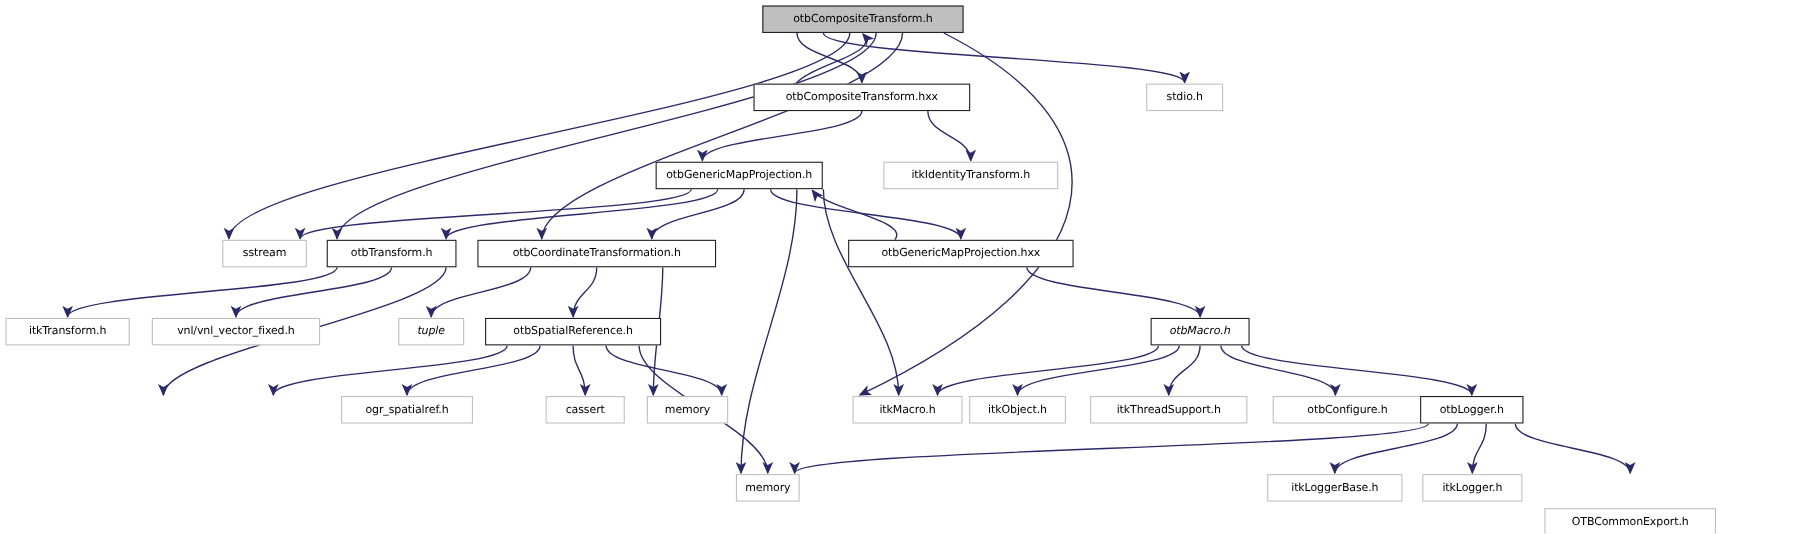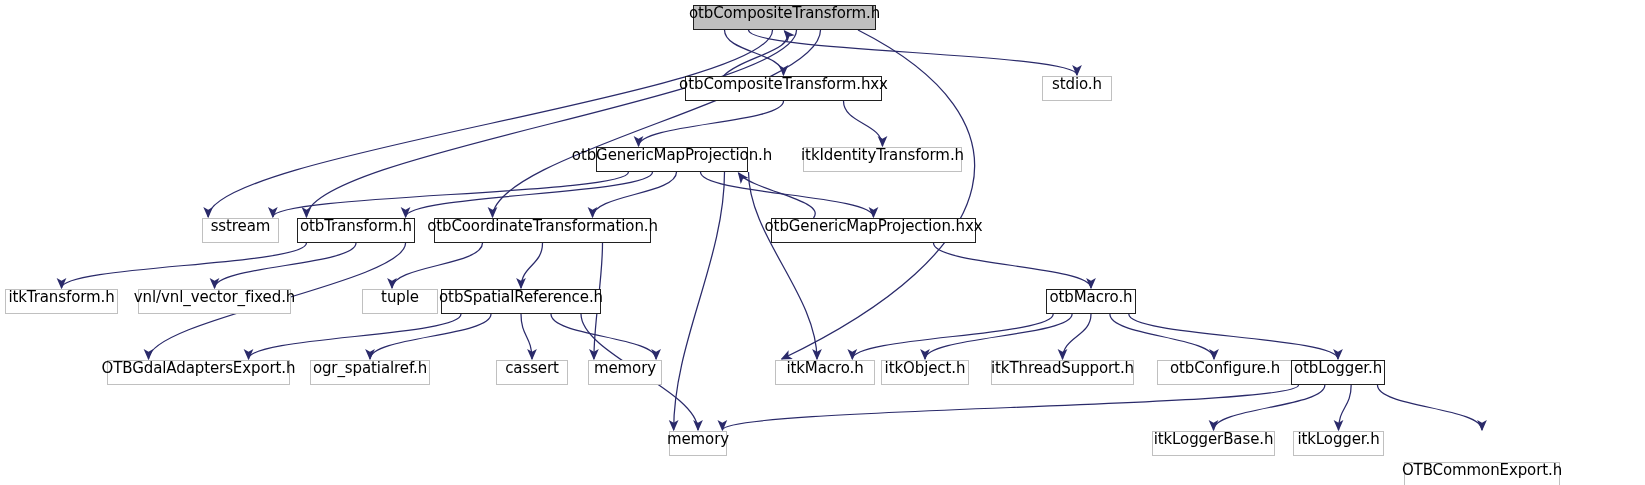--- a/index.html
+++ b/index.html
@@ -1,21 +1,21 @@
 <!DOCTYPE html>
 <html><head>
 <meta charset="utf-8">
 <style>
   html,body{margin:0;padding:0;background:#ffffff;}
   #canvas{position:relative;width:1645px;height:485px;background:#ffffff;
           font-family:"DejaVu Sans","Liberation Sans",sans-serif;overflow:hidden;}
   #edges{position:absolute;left:0;top:0;width:1645px;height:485px;}
-  .node{position:absolute;box-sizing:border-box;display:flex;align-items:flex-start;
+  .node{position:absolute;box-sizing:border-box;display:flex;align-items:center;
         justify-content:center;white-space:nowrap;background:#ffffff;
-        border:1px solid #c0c0c0;color:#000000;font-size:15px;line-height:1;
+        border:1px solid #c0c0c0;color:#000000;font-size:10px;line-height:1;
         height:25px;letter-spacing:-0.1px;}
   .node.strong{border:1.6px solid #202020;}
   .node.root{border:1.6px solid #202020;background:#bfbfbf;}
 </style>
 </head>
 <body>
 
 <div id="canvas">
   <svg id="edges" viewBox="0 0 1645 485" xmlns="http://www.w3.org/2000/svg">
       <defs>
@@ -87,31 +87,28 @@
     </div>
     <div class="node strong" style="left: 771px; top: 218px; width: 205px;">
       <span>otbGenericMapProjection.hxx</span>
     </div>
     <div class="node " style="left: 5px; top: 289px; width: 113px;">
       <span>itkTransform.h</span>
     </div>
     <div class="node " style="left: 138px; top: 289px; width: 153px;">
       <span>vnl/vnl_vector_fixed.h</span>
     </div>
-    <div class="node " style="left: 362px; top: 289px; width: 76px;">
+    <div class="node " style="left: 362px; top: 289px; width: 60px; font-style: italic;">
       <span>tuple</span>
     </div>
     <div class="node strong" style="left: 441px; top: 289px; width: 160px;">
       <span>otbSpatialReference.h</span>
     </div>
-    <div class="node strong" style="left: 1046px; top: 289px; width: 90px;">
+    <div class="node strong" style="left: 1046px; top: 289px; width: 90px; font-style: italic;">
       <span>otbMacro.h</span>
-    </div>
-    <div class="node " style="left: 107px; top: 360px; width: 183px;">
-      <span>OTBGdalAdaptersExport.h</span>
     </div>
     <div class="node " style="left: 310px; top: 360px; width: 120px;">
       <span>ogr_spatialref.h</span>
     </div>
     <div class="node " style="left: 496px; top: 360px; width: 72px;">
       <span>cassert</span>
     </div>
     <div class="node " style="left: 588px; top: 360px; width: 74px;">
       <span>memory</span>
     </div>

